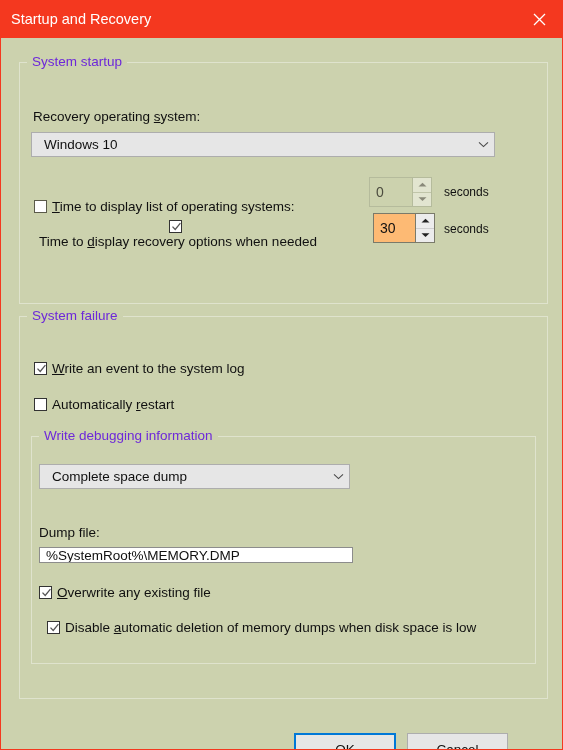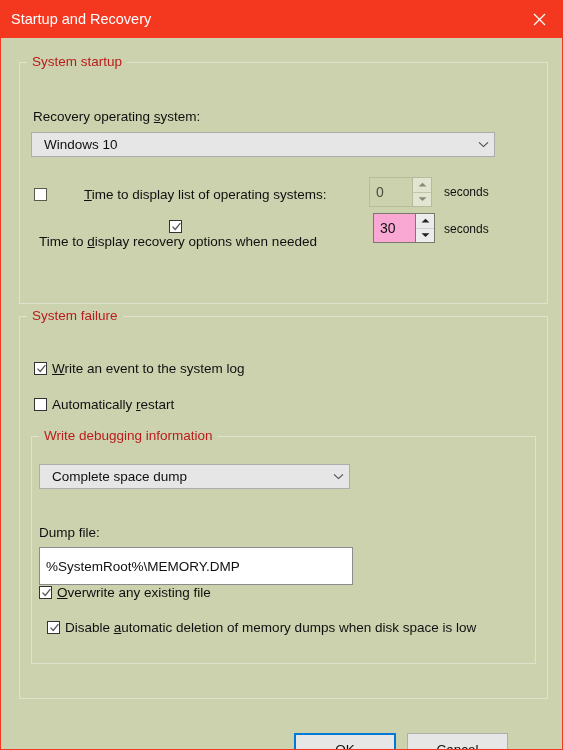--- a/index.html
+++ b/index.html
@@ -71,21 +71,21 @@
     position: absolute;
     box-sizing: border-box;
     border: 1px solid #dfe3cd;
     overflow: hidden;
   }
   .groupbox-title {
     position: absolute;
     background: #ccd2ae;
     font-size: 13.5px;
     line-height: 16px;
-    color: #b91c1c;
+    color: #6d28d9;
     padding: 0 5px;
     white-space: nowrap;
   }
 
   #group-system-startup { left: 18px; top: 24px; width: 529px; height: 242px; }
   #group-system-startup-title { left: 26px; top: 16px; }
 
   #group-system-failure { left: 18px; top: 278px; width: 529px; height: 383px; }
   #group-system-failure-title { left: 26px; top: 270px; }
 
@@ -166,34 +166,34 @@
     background: #ffffff;
   }
   .cbox svg { position: absolute; left: 0; top: -1px; }
   .cblabel {
     font-size: 13.5px;
     line-height: 17px;
     color: #101010;
     padding-left: 5px;
     white-space: nowrap;
   }
-  #cb-time-list     { left: 33px; top: 148px; gap: 32px; }
+  #cb-time-list     { left: 33px; top: 160px; }
   #cb-time-recovery { left: 33px; top: 182px; flex-direction: column; }
   #cb-write-event   { left: 33px; top: 322px; }
   #cb-auto-restart  { left: 33px; top: 358px; }
   #cb-overwrite     { left: 38px; top: 546px; }
   #cb-disable-del   { left: 38px; top: 581px; width: 441px; overflow: hidden; padding-left: 8px; }
 
   
   .spinner {
     position: absolute;
     box-sizing: border-box;
     display: flex;
     border: 1px solid #7a7a6a;
-    background: #f9a8d4;
+    background: #fdba74;
   }
   .spinner.disabled {
     border-color: #b5bb9c;
     background: #ccd2ae;
   }
   .spin-value {
     flex: 1;
     font-size: 14px;
     line-height: 17px;
     color: #101010;
@@ -236,21 +236,21 @@
     border: 1px solid #8c8c8c;
     display: flex;
     align-items: center;
     font-size: 13.5px;
     color: #101010;
     padding-left: 6px;
     white-space: nowrap;
     overflow: hidden;
     cursor: text;
   }
-  #txt-dump-file { left: 38px; top: 509px; width: 314px; height: 38px; }
+  #txt-dump-file { left: 38px; top: 509px; width: 314px; height: 16px; }
 
   
   .btn {
     position: absolute;
     box-sizing: border-box;
     background: #e6e6e6;
     border: 1px solid #adadad;
     display: flex;
     align-items: center;
     justify-content: center;

